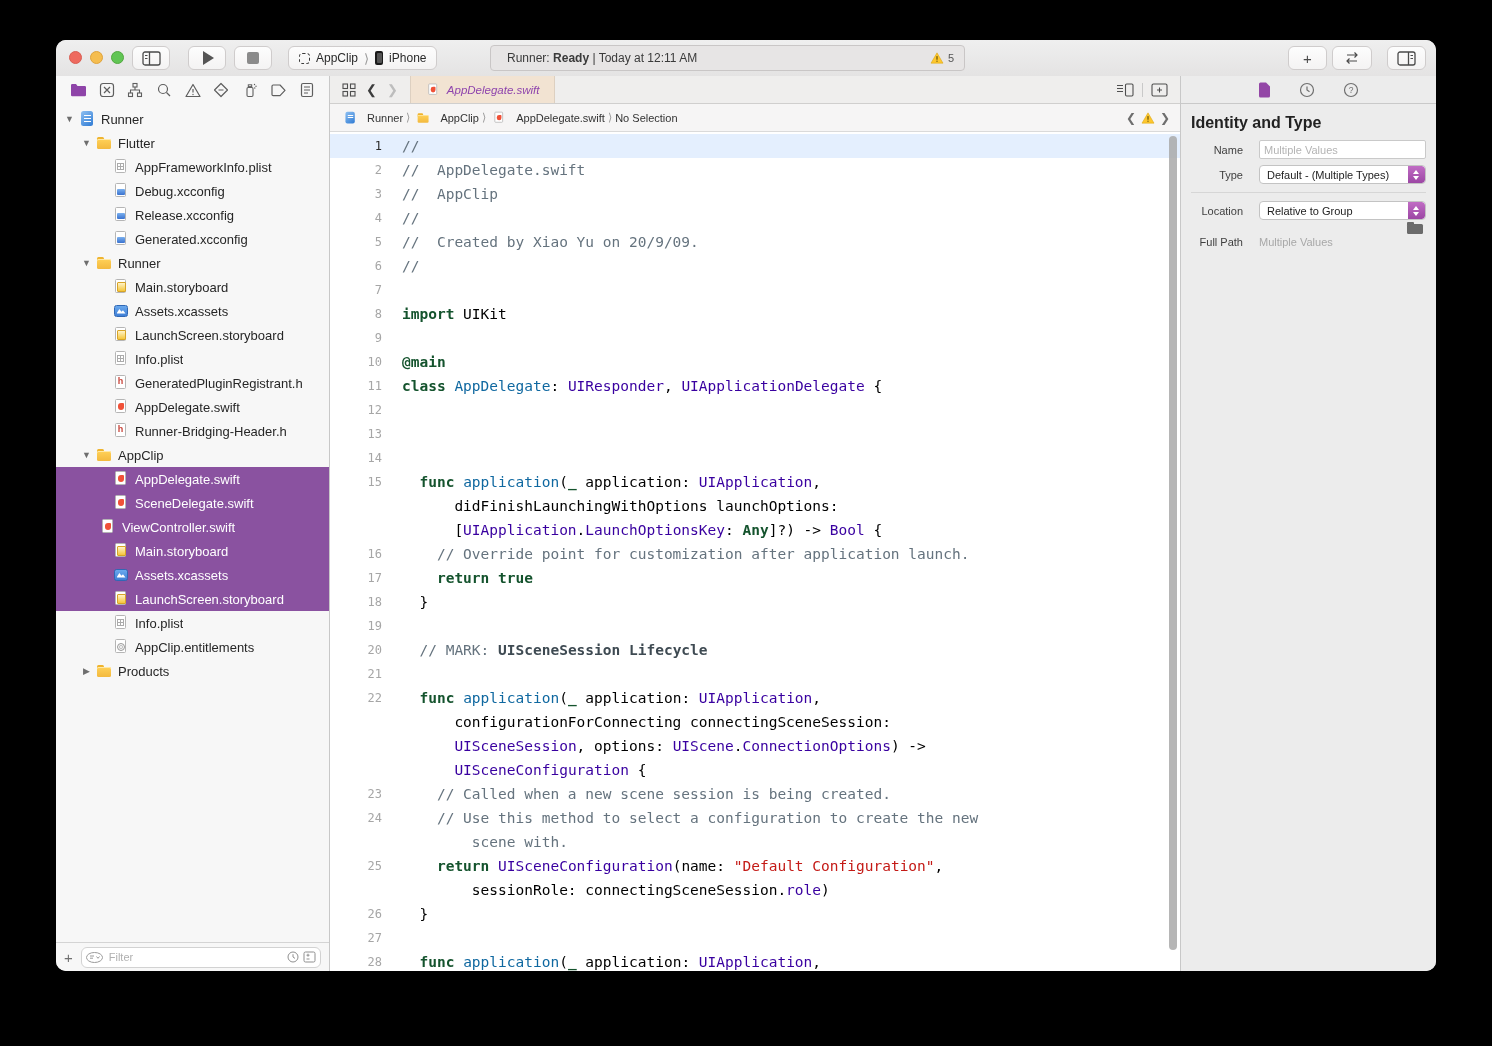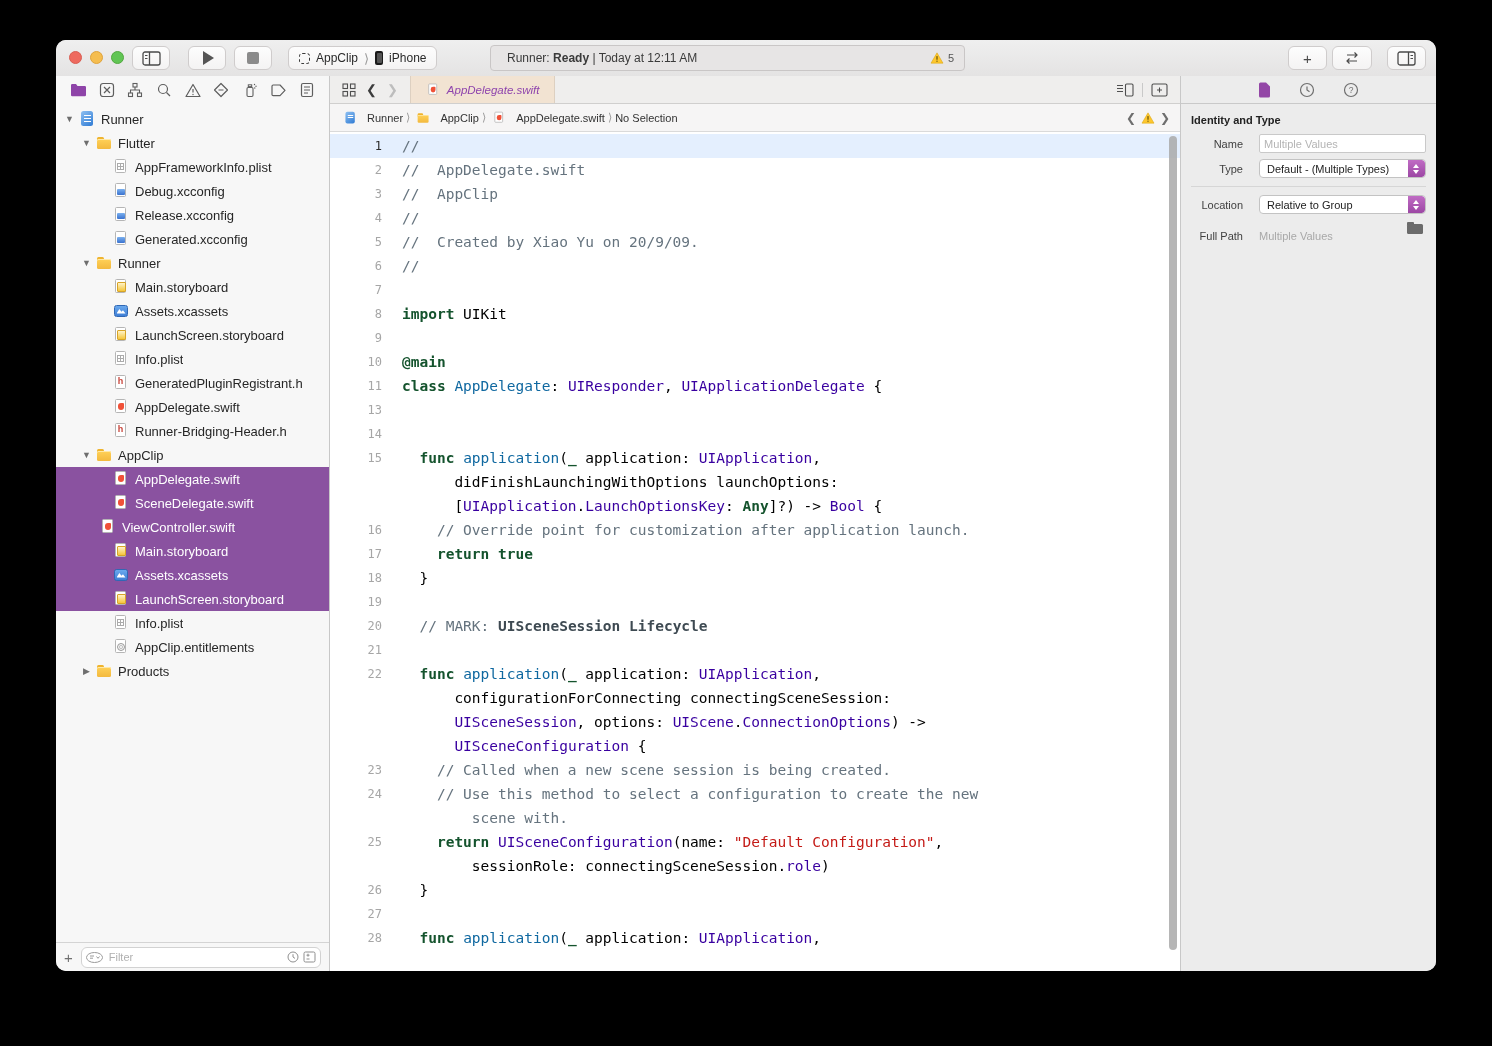--- a/index.html
+++ b/index.html
@@ -95,21 +95,21 @@
   .tt{color:#3900a0}
   .td{color:#0f68a0}
   .ts{color:#c41a16}
   .tp{color:#000}
   .tcb{color:#3e4a52;font-weight:bold}
   .scrollbar{position:absolute;right:3px;top:4px;width:8px;height:97%;background:#a9a9a9;border-radius:4px;opacity:.85}
   
   .inspector{width:255px;background:#ececec;display:flex;flex-direction:column;flex:none}
   .insp-tabs{height:27px;border-bottom:1px solid #c9c9c9;display:flex;align-items:center;justify-content:center;gap:28px;flex:none}
   .insp-body{padding:8px 10px 0 10px;font-size:11px;color:#3f3f3f;position:relative}
-  .insp-title{font-weight:bold;font-size:11px;color:#222;margin:2px 0 8px 0}
+  .insp-title{font-weight:bold;font-size:16px;color:#222;margin:2px 0 8px 0}
   .irow{display:flex;align-items:center;margin-bottom:6px}
   .ilabel{width:52px;flex:none;text-align:right;margin-right:16px;color:#3f3f3f}
   .ifield{flex:1;height:19px;background:#fff;border:1px solid #c9c9c9;border-radius:2px;box-sizing:border-box;
      font-size:11px;color:#333;padding:0 4px;outline:none;font-family:"Liberation Sans",sans-serif}
   .ifield::placeholder{color:#b4b4b4}
   .dd{flex:1;position:relative;height:19px;background:#fff;border:1px solid #c3c3c3;border-radius:4px;box-sizing:border-box;
      display:flex;align-items:center;padding:0 22px 0 7px;font-size:11px;color:#222;white-space:nowrap;overflow:hidden}
   .stepper{position:absolute;right:0px;top:0px;bottom:0px;width:17px;background:linear-gradient(#c06cc4,#9c47a4);border-radius:0 3.5px 3.5px 0}
   .stepper::before{content:'';position:absolute;left:5px;top:3.5px;border:3.5px solid transparent;border-bottom:4px solid #fff;border-top:0}
   .stepper::after{content:'';position:absolute;left:5px;bottom:3.5px;border:3.5px solid transparent;border-top:4px solid #fff;border-bottom:0}
@@ -493,20 +493,24 @@
             </div>
             <div class="crow">
               <span class="ln">10</span>
               <span class="lc"><span class="tk">@main</span></span>
             </div>
             <div class="crow">
               <span class="ln">11</span>
               <span class="lc"><span class="tk">class</span><span class="tp"> </span><span class="td">AppDelegate</span><span class="tp">: </span><span class="tt">UIResponder</span><span class="tp">, </span><span class="tt">UIApplicationDelegate</span><span class="tp"> {</span></span>
             </div>
             <div class="crow">
+              <span class="ln">12</span>
+              <span class="lc"></span>
+            </div>
+            <div class="crow">
               <span class="ln">13</span>
               <span class="lc"></span>
             </div>
             <div class="crow">
               <span class="ln">14</span>
               <span class="lc"></span>
             </div>
             <div class="crow">
               <span class="ln">15</span>
               <span class="lc"><span class="tp">  </span><span class="tk">func</span><span class="tp"> </span><span class="td">application</span><span class="tp">(</span><span class="tk">_</span><span class="tp"> application: </span><span class="tt">UIApplication</span><span class="tp">,</span></span>

